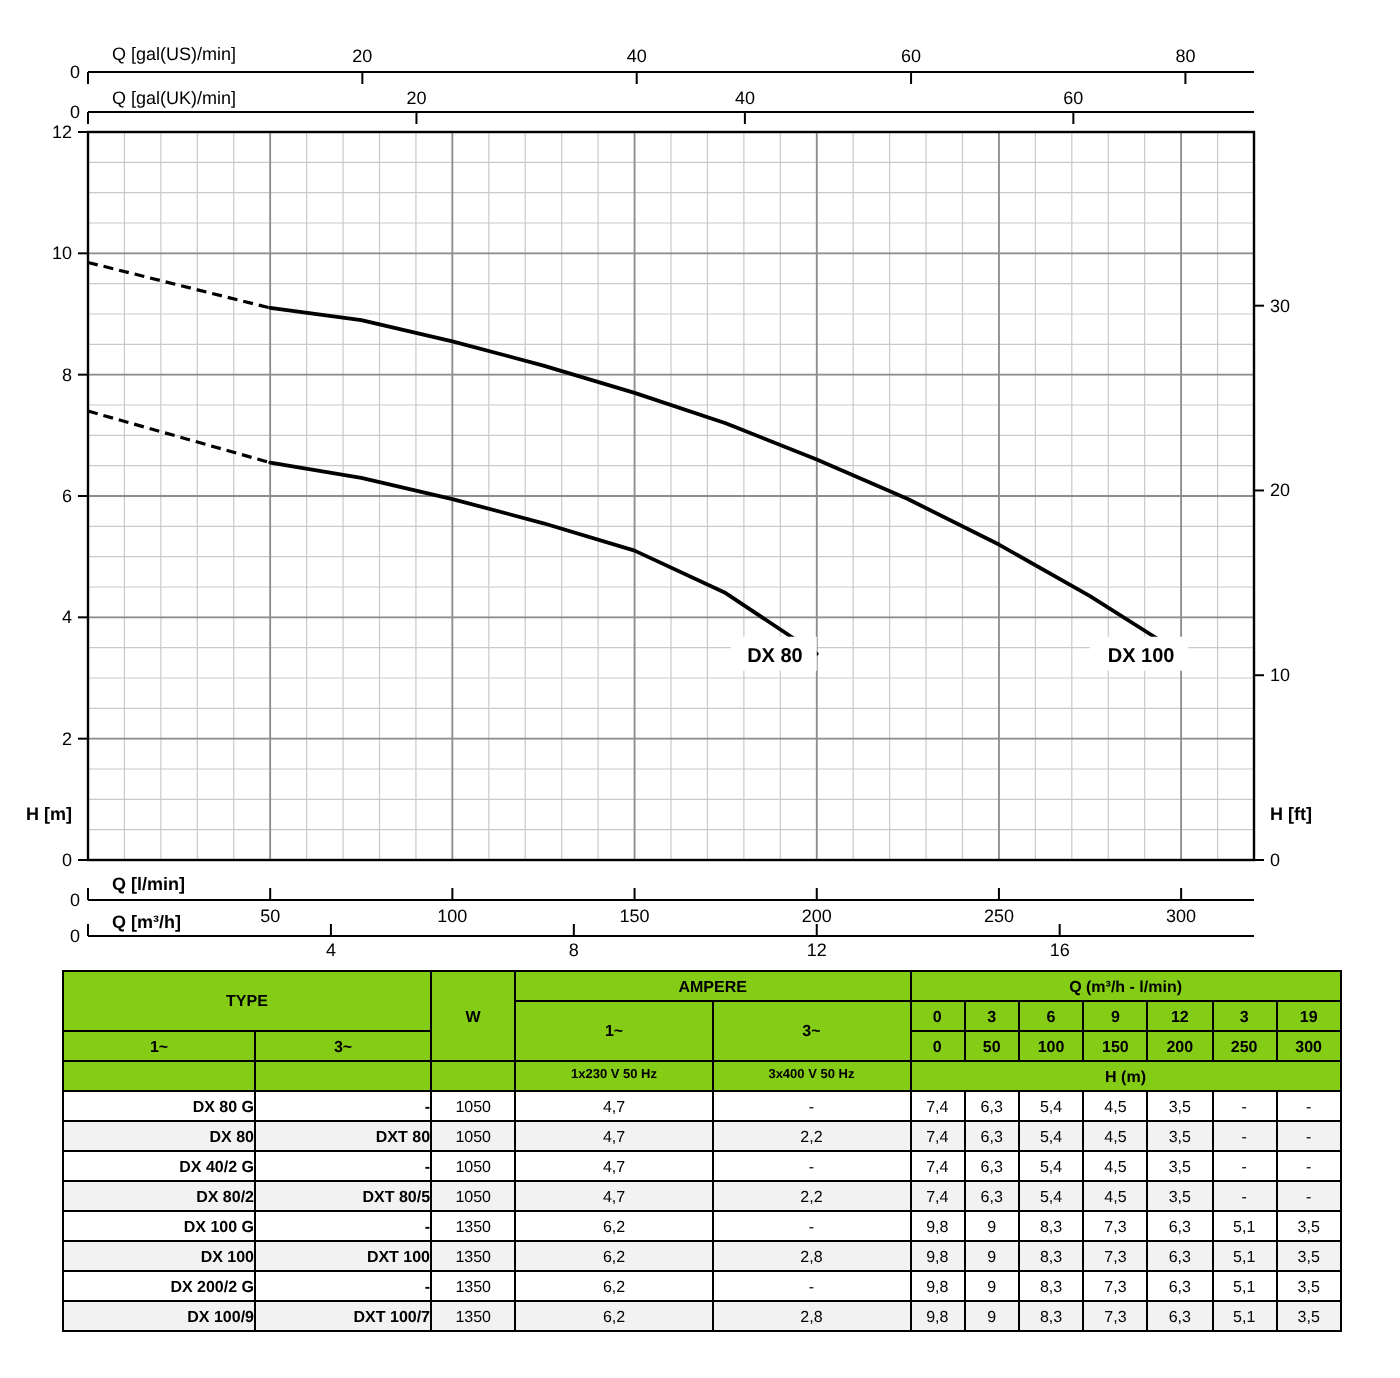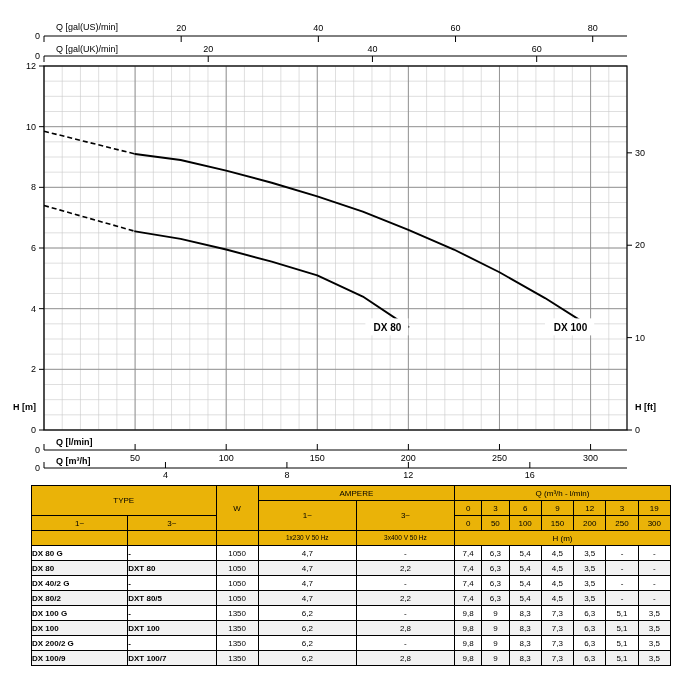--- a/index.html
+++ b/index.html
@@ -15,22 +15,22 @@
   
   .chart-wrap{position:absolute;left:0;top:0;width:700px;height:480px;}
   svg.chart{position:absolute;left:0;top:0;}
 
   
   .table-wrap{position:absolute;left:31px;top:485px;width:640px;}
   table{border-collapse:collapse;width:640px;font-size:8px;
         font-family:"Liberation Sans", sans-serif;}
   th,td{border:1px solid #000;text-align:center;vertical-align:middle;padding:0;height:14px;
         background:#ffffff;}
-  th{font-weight:normal;background:#eab308;}
-  td.type-cell{font-weight:bold;text-align:left;}
+  th{font-weight:bold;background:#84cc16;}
+  td.type-cell{font-weight:bold;text-align:right;}
   .small{font-size:6.5px;line-height:1.15;}
   .row-alt td{background:#f2f2f2;}
 </style>
 </head>
 <body>
 
 <div id="root">
 
   <div class="chart-wrap">
     <svg class="chart" width="700" height="480">

